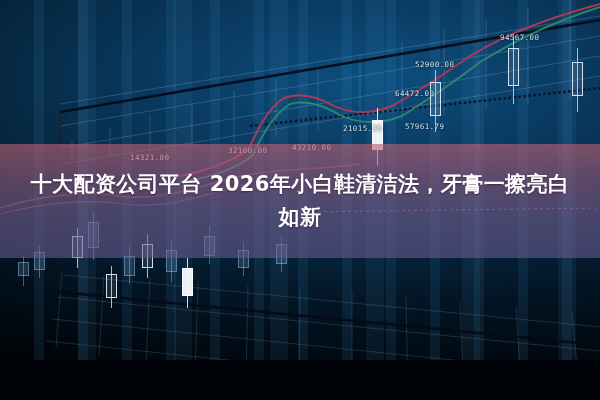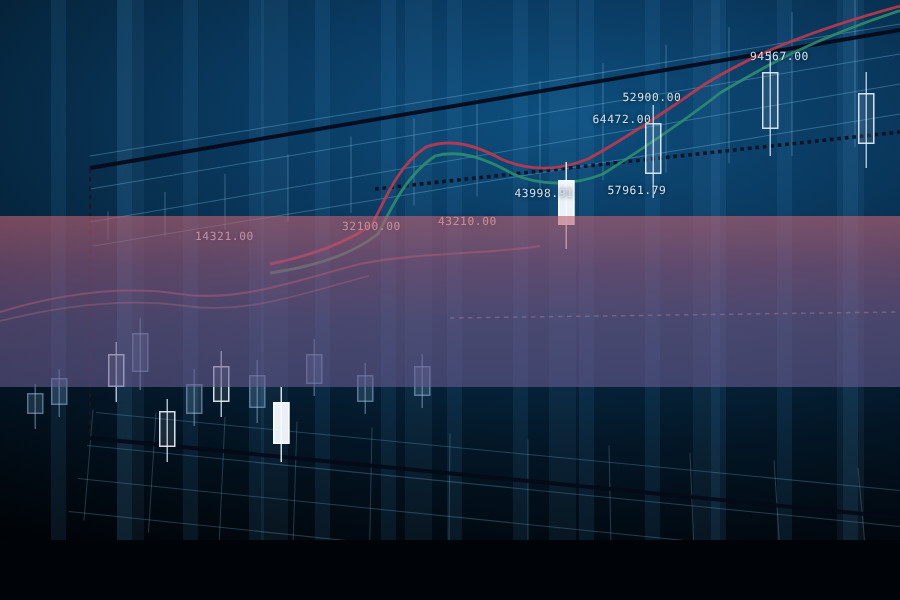--- a/index.html
+++ b/index.html
@@ -227,23 +227,26 @@
       </div>
       <div class="candle up" style="left: 572px; top: 0px; width: 11px; height: 400px;">
         <div class="cwick" style="top: 48px; height: 64px;"></div>
         <div class="cbody" style="top: 62px; height: 34px; width: 11px;"></div>
       </div>
     </div>
 
   <div class="lines" id="plabels">
       <div class="plabel" style="left: 500px; top: 33px;">94567.00</div>
       <div class="plabel" style="left: 415px; top: 60px;">52900.00</div>
-      <div class="plabel" style="left: 395px; top: 75px;">64472.00</div>
-      <div class="plabel" style="left: 343px; top: 124px;">43998.91</div>
+      <div class="plabel" style="left: 395px; top: 89px;">64472.00</div>
+      <div class="plabel" style="left: 343px; top: 124px;">21015.35</div>
       <div class="plabel" style="left: 405px; top: 122px;">57961.79</div>
       <div class="plabel" style="left: 292px; top: 143px;">43210.00</div>
       <div class="plabel" style="left: 228px; top: 146px;">32100.00</div>
       <div class="plabel" style="left: 130px; top: 153px;">14321.00</div>
     </div>
 
   <div class="banner"></div>
+  <div class="banner-inner">
+    <div class="headline">十大配资公司平台 2026年小白鞋清洁法，牙膏一擦亮白如新</div>
+  </div>
 
 </div>
 
 </body></html>

